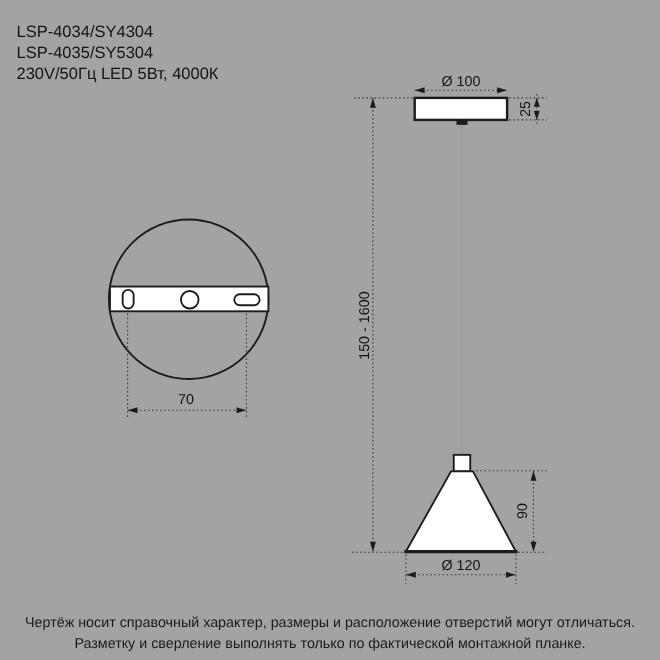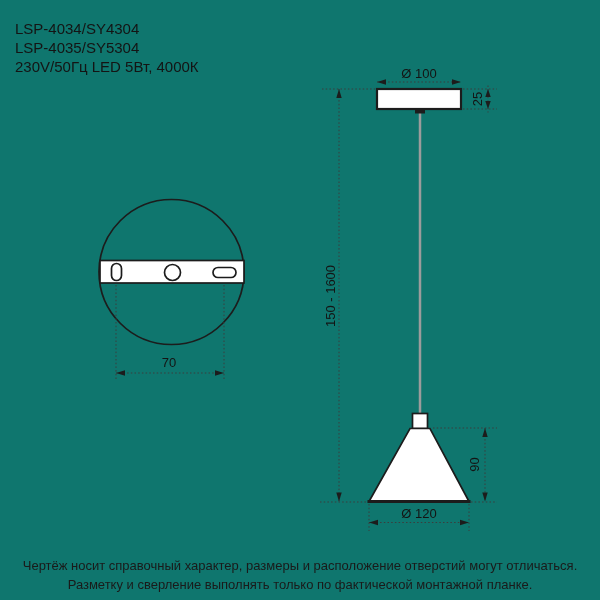--- a/index.html
+++ b/index.html
@@ -1,16 +1,16 @@
 <!DOCTYPE html>
 <html><head>
 <meta charset="utf-8">
 <style>
   html,body{margin:0;padding:0;background:#fff;}
-  .page{position:relative;width:600px;height:600px;background:#0f766e;overflow:hidden;
+  .page{position:relative;width:600px;height:600px;background:#a3a3a3;overflow:hidden;
         font-family:"Liberation Sans",sans-serif;}
   svg{display:block;}
   text{font-family:"Liberation Sans",sans-serif;fill:#141414;}
   .hdr{font-size:15px;}
   .dimtxt{font-size:13px;text-anchor:middle;}
   .ftr{font-size:13px;text-anchor:middle;fill:#1a1a1a;}
   .ln{stroke:#1c1c1c;fill:none;stroke-width:1.7;}
   .thick{stroke-width:2.2;}
   .fillw{fill:#ffffff;}
   .dim{stroke:#3c3c3c;stroke-width:1;stroke-dasharray:1.5 2.2;fill:none;}

